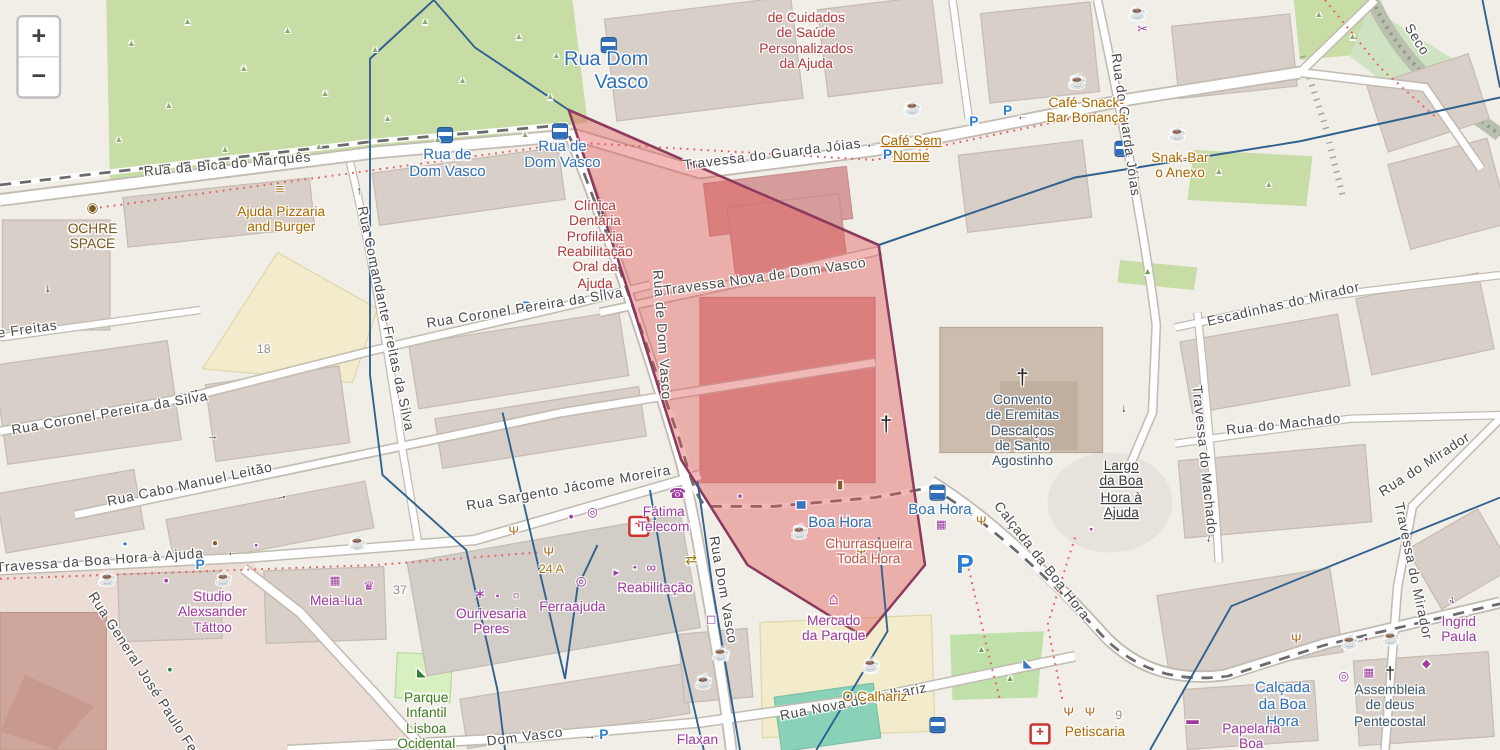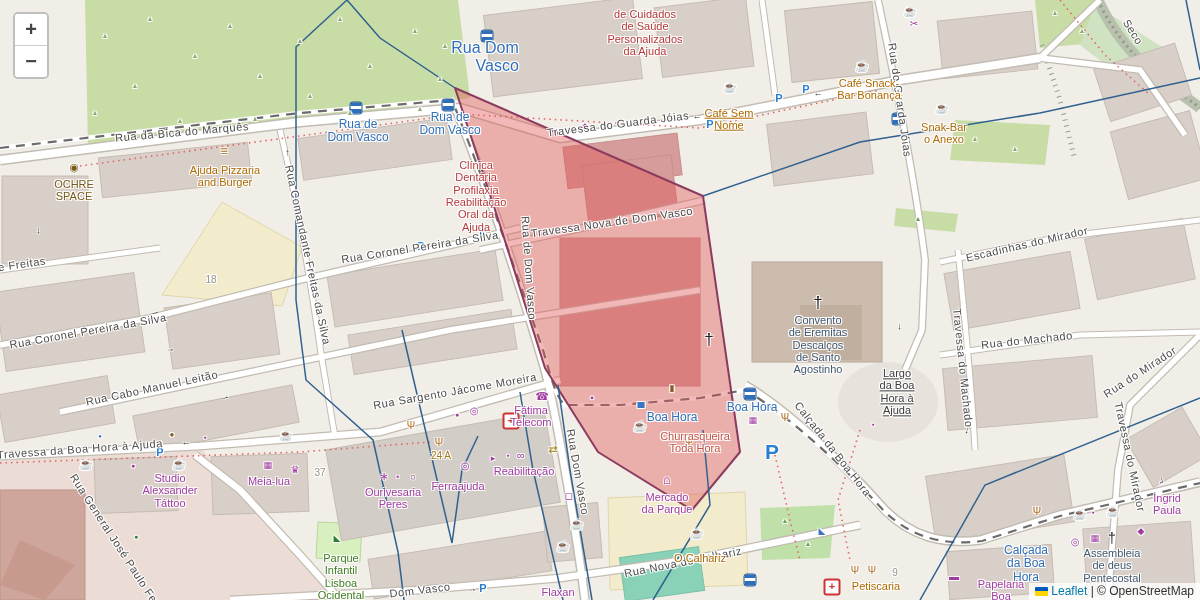--- a/index.html
+++ b/index.html
@@ -390,15 +390,14 @@
       <div class="lbl" style="left: 320px; top: 473px; color: rgb(154, 147, 140); font-size: 10px; transform: translate(-50%, -50%) rotate(0deg);">37</div>
       <div class="lbl" style="left: 895px; top: 573px; color: rgb(154, 147, 140); font-size: 10px; transform: translate(-50%, -50%) rotate(0deg);">9</div>
       <div class="lbl" style="left: 441px; top: 456px; color: rgb(168, 120, 24); font-size: 10px; transform: translate(-50%, -50%) rotate(0deg);">24 A</div>
     </div>
 
   <div id="zoomctl">
     <div class="zbtn" id="zin">+</div>
     <div class="zbtn" id="zout">−</div>
   </div>
 
-  <div id="attrib"><span class="flag"></span><a>Leaflet</a><span> | </span><span>© OpenStreetMap</span></div>
 
 </div>
 
 </body></html>

